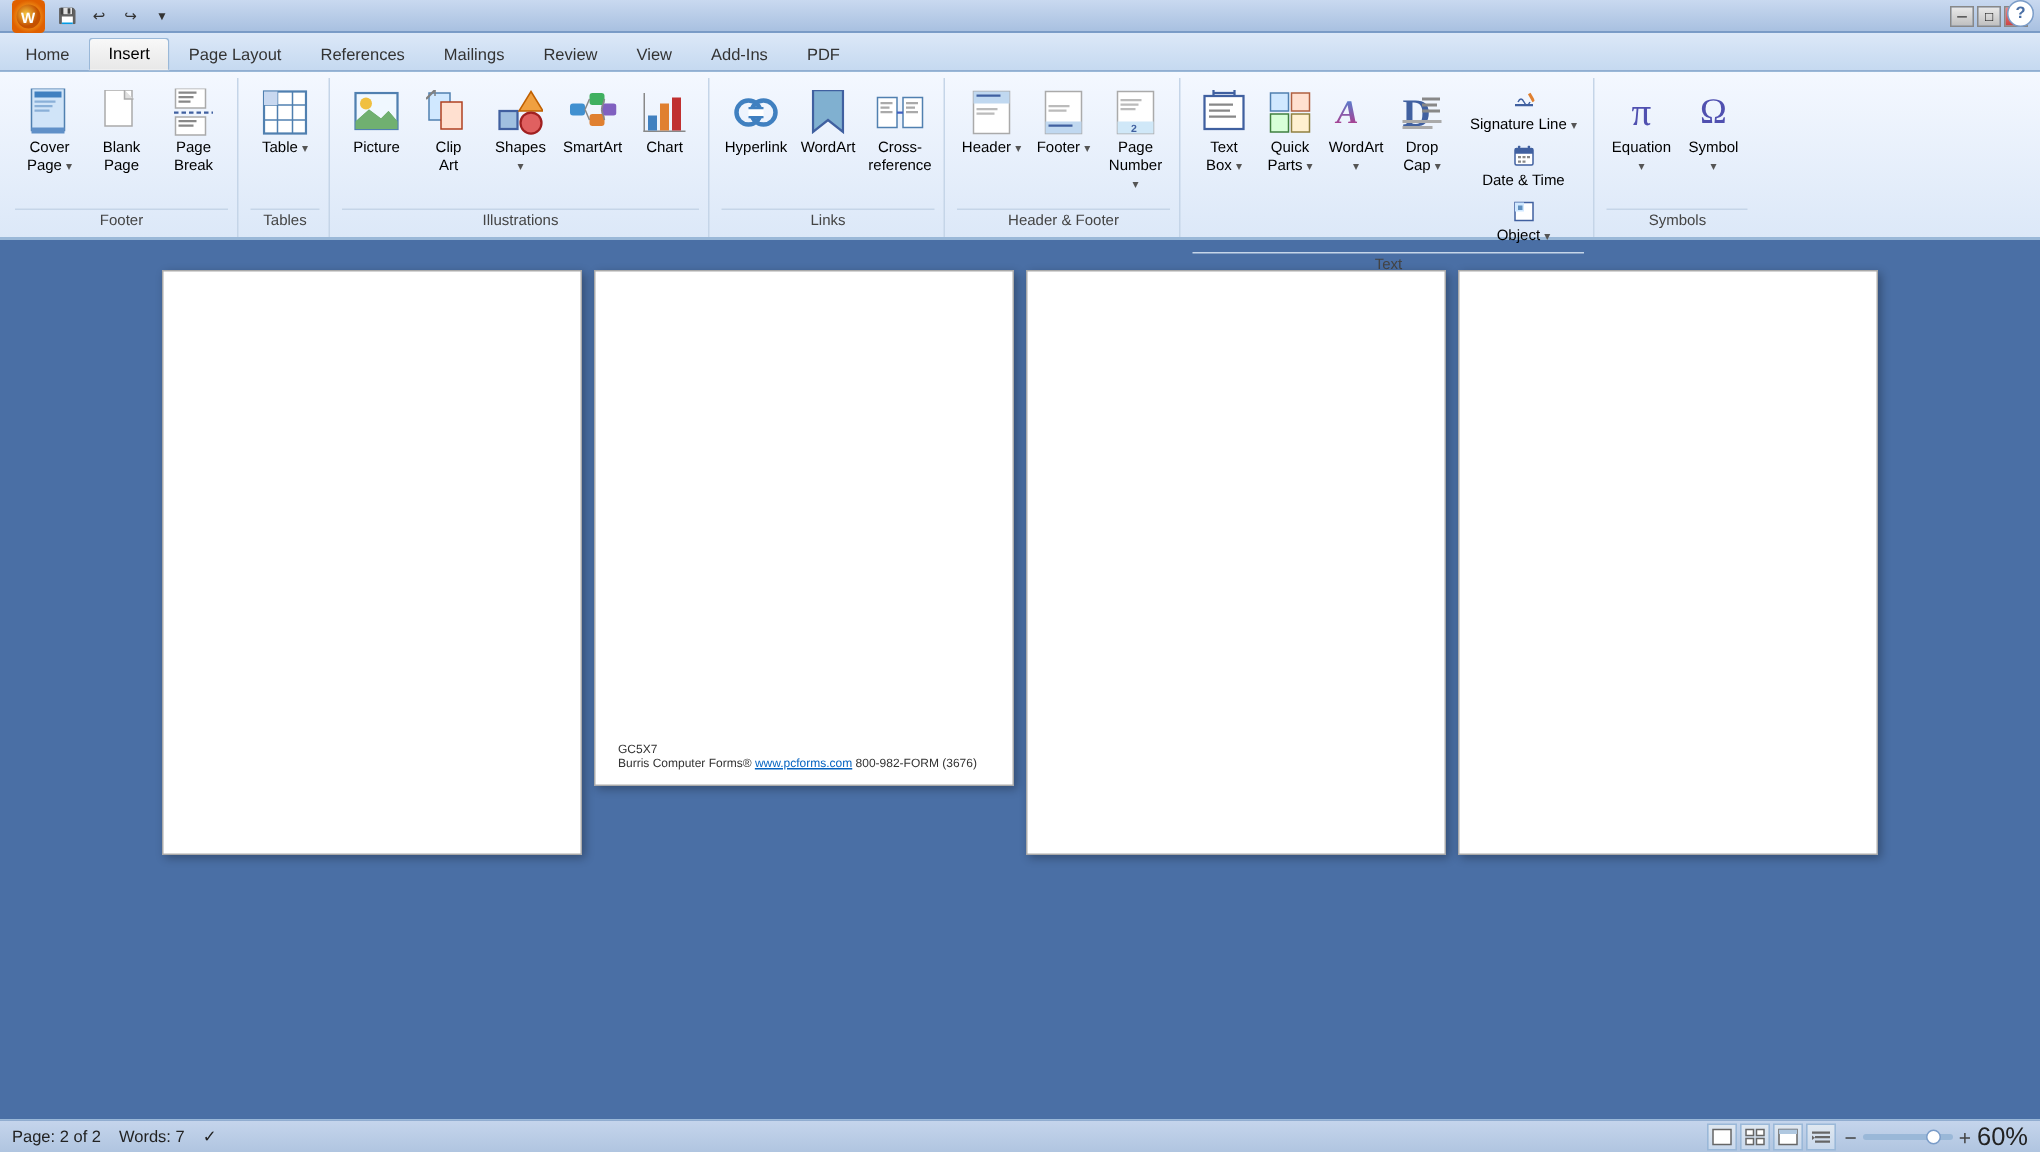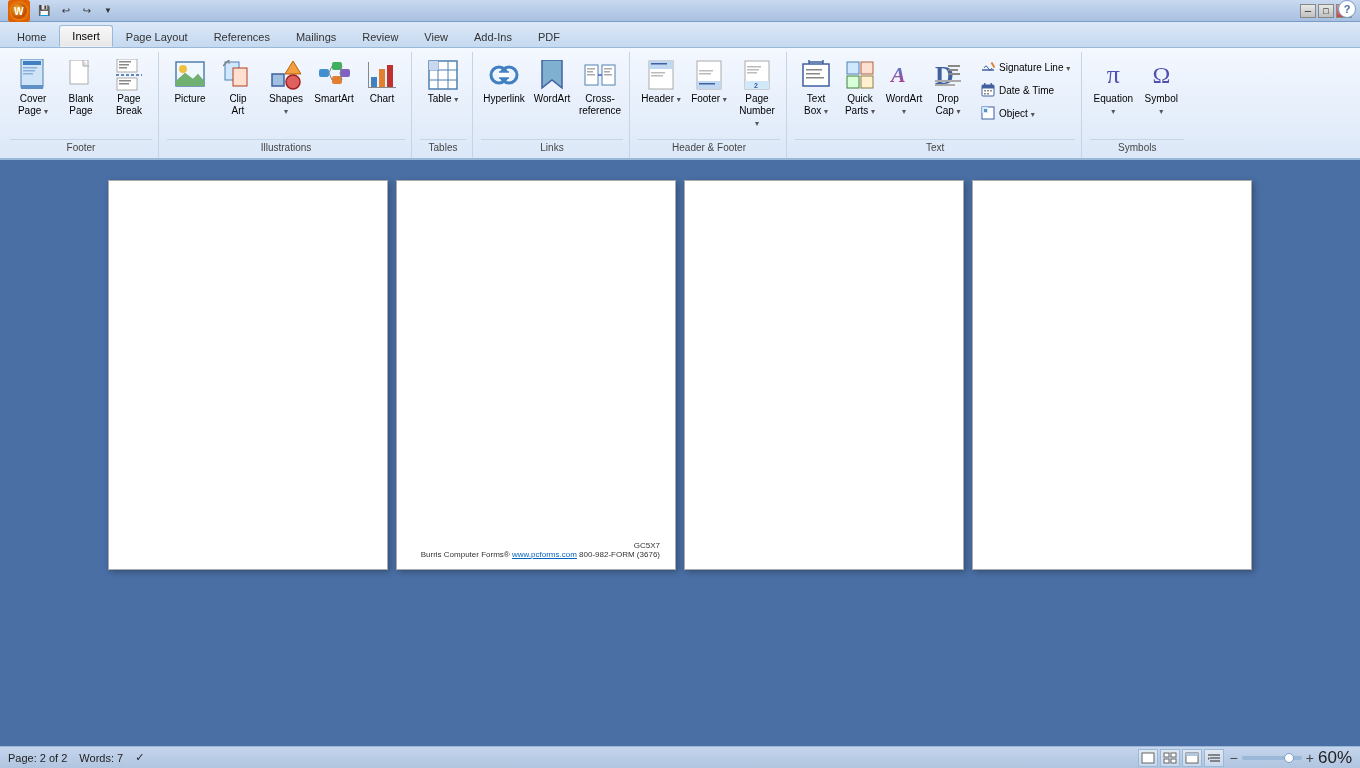--- a/index.html
+++ b/index.html
@@ -108,21 +108,21 @@
       border: 1px solid transparent;
       border-radius: 3px;
       gap: 2px;
       font-size: 10px;
       text-align: center;
       line-height: 1.2;
     }
 
     .ribbon-btn-small {
       display: flex;
-      flex-direction: row;
+      flex-direction: column;
       align-items: center;
       gap: 3px;
       padding: 2px 4px;
       cursor: pointer;
       border: 1px solid transparent;
       border-radius: 2px;
       font-size: 10px;
       width: 100%;
     }
 
@@ -288,20 +288,39 @@
             <rect x="3" y="21" width="12" height="1.5" fill="#888"></rect>
             <rect x="3" y="24" width="10" height="1.5" fill="#888"></rect>
           </svg>
         </div>
         <span class="label">Page<br>Break</span>
       </div>
     </div>
     <div class="ribbon-group-label">Footer</div>
   </div>
 
+  <div class="ribbon-group" style="min-width:50px;">
+    <div class="ribbon-group-buttons">
+      <div class="ribbon-btn-large">
+        <div class="icon-box">
+          <svg width="30" height="30" viewBox="0 0 30 30">
+            <rect x="1" y="1" width="28" height="28" fill="white" stroke="#5080b0" stroke-width="1.5"></rect>
+            <line x1="10" y1="1" x2="10" y2="29" stroke="#5080b0" stroke-width="1"></line>
+            <line x1="20" y1="1" x2="20" y2="29" stroke="#5080b0" stroke-width="1"></line>
+            <line x1="1" y1="10" x2="29" y2="10" stroke="#5080b0" stroke-width="1"></line>
+            <line x1="1" y1="20" x2="29" y2="20" stroke="#5080b0" stroke-width="1"></line>
+            <rect x="1" y="1" width="9" height="9" fill="#c8d8f0"></rect>
+          </svg>
+        </div>
+        <span class="label">Table <span class="dropdown-arrow">▾</span></span>
+      </div>
+    </div>
+    <div class="ribbon-group-label">Tables</div>
+  </div>
+
   <div class="ribbon-group" style="min-width:220px;">
     <div class="ribbon-group-buttons">
       <div class="ribbon-btn-large">
         <div class="icon-box">
           <svg width="30" height="28" viewBox="0 0 30 28">
             <rect x="1" y="1" width="28" height="24" fill="#f0f8ff" stroke="#5080b0" stroke-width="1.5"></rect>
             <circle cx="8" cy="8" r="4" fill="#f0c040"></circle>
             <polyline points="1,20 10,12 18,18 23,13 29,20" fill="#60a060" stroke="none"></polyline>
             <polygon points="1,20 10,12 18,18 23,13 29,20 29,25 1,25" fill="#70b070"></polygon>
           </svg>
@@ -351,39 +370,20 @@
             <rect x="1" y="1" width="1" height="26" fill="#888"></rect>
             <rect x="4" y="16" width="6" height="10" fill="#4080c0"></rect>
             <rect x="12" y="8" width="6" height="18" fill="#e08030"></rect>
             <rect x="20" y="4" width="6" height="22" fill="#c03030"></rect>
           </svg>
         </div>
         <span class="label">Chart</span>
       </div>
     </div>
     <div class="ribbon-group-label">Illustrations</div>
-  </div>
-
-  <div class="ribbon-group" style="min-width:50px;">
-    <div class="ribbon-group-buttons">
-      <div class="ribbon-btn-large">
-        <div class="icon-box">
-          <svg width="30" height="30" viewBox="0 0 30 30">
-            <rect x="1" y="1" width="28" height="28" fill="white" stroke="#5080b0" stroke-width="1.5"></rect>
-            <line x1="10" y1="1" x2="10" y2="29" stroke="#5080b0" stroke-width="1"></line>
-            <line x1="20" y1="1" x2="20" y2="29" stroke="#5080b0" stroke-width="1"></line>
-            <line x1="1" y1="10" x2="29" y2="10" stroke="#5080b0" stroke-width="1"></line>
-            <line x1="1" y1="20" x2="29" y2="20" stroke="#5080b0" stroke-width="1"></line>
-            <rect x="1" y="1" width="9" height="9" fill="#c8d8f0"></rect>
-          </svg>
-        </div>
-        <span class="label">Table <span class="dropdown-arrow">▾</span></span>
-      </div>
-    </div>
-    <div class="ribbon-group-label">Tables</div>
   </div>
 
   <div class="ribbon-group" style="min-width:150px;">
     <div class="ribbon-group-buttons">
       <div class="ribbon-btn-large">
         <div class="icon-box">
           <svg width="30" height="30" viewBox="0 0 30 30">
             <circle cx="10" cy="15" r="8" fill="none" stroke="#4080c0" stroke-width="3"></circle>
             <circle cx="20" cy="15" r="8" fill="none" stroke="#4080c0" stroke-width="3"></circle>
             <rect x="10" y="12" width="10" height="6" fill="white"></rect>
@@ -579,21 +579,21 @@
   </div>
 
 </div>
 
 <div class="document-area">
 
   <div class="page" style="width:280px; height:390px;">
     <div class="page-content"></div>
   </div>
 
-  <div class="page" style="width:280px; height:390px; position:relative;text-align:right;">
+  <div class="page" style="width:280px; height:344px; position:relative;">
     <div class="page-content"></div>
     <div class="page-footer">
       <div>GC5X7</div>
       <div>Burris Computer Forms® <a href="#">www.pcforms.com</a> 800-982-FORM (3676)</div>
     </div>
   </div>
 
   <div class="page" style="width:280px; height:390px;">
     <div class="page-content"></div>
   </div>

